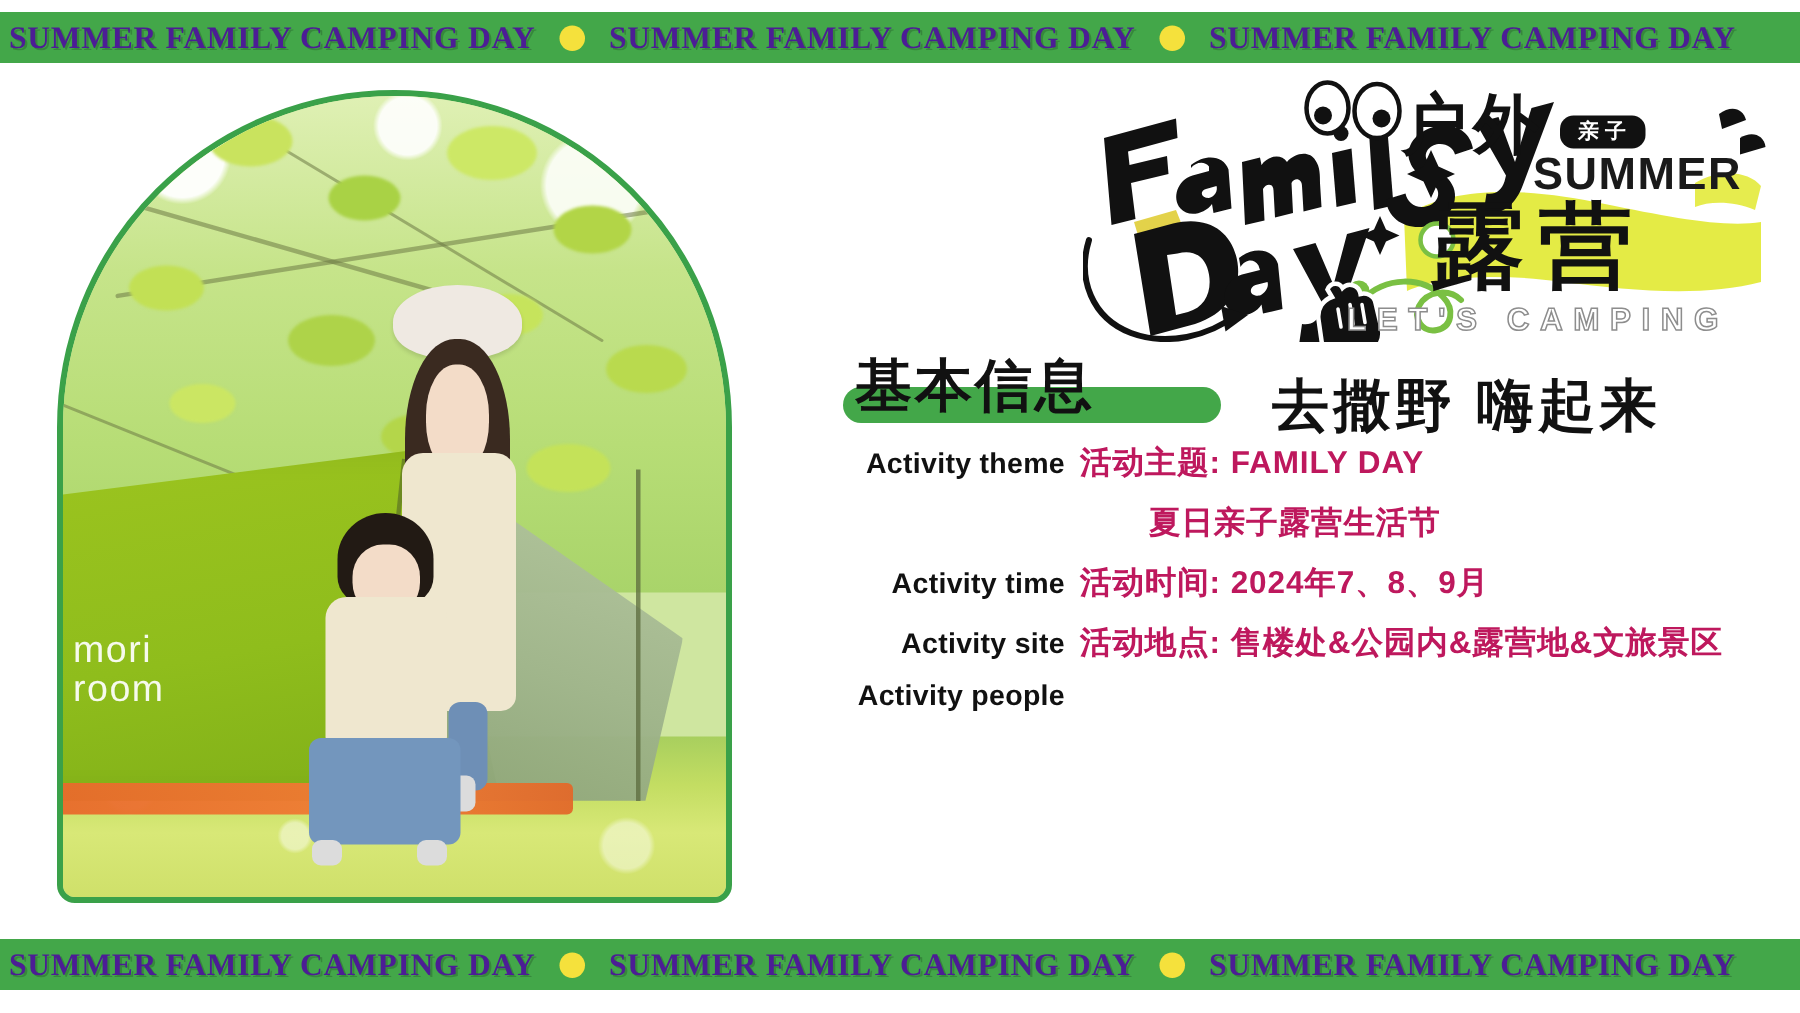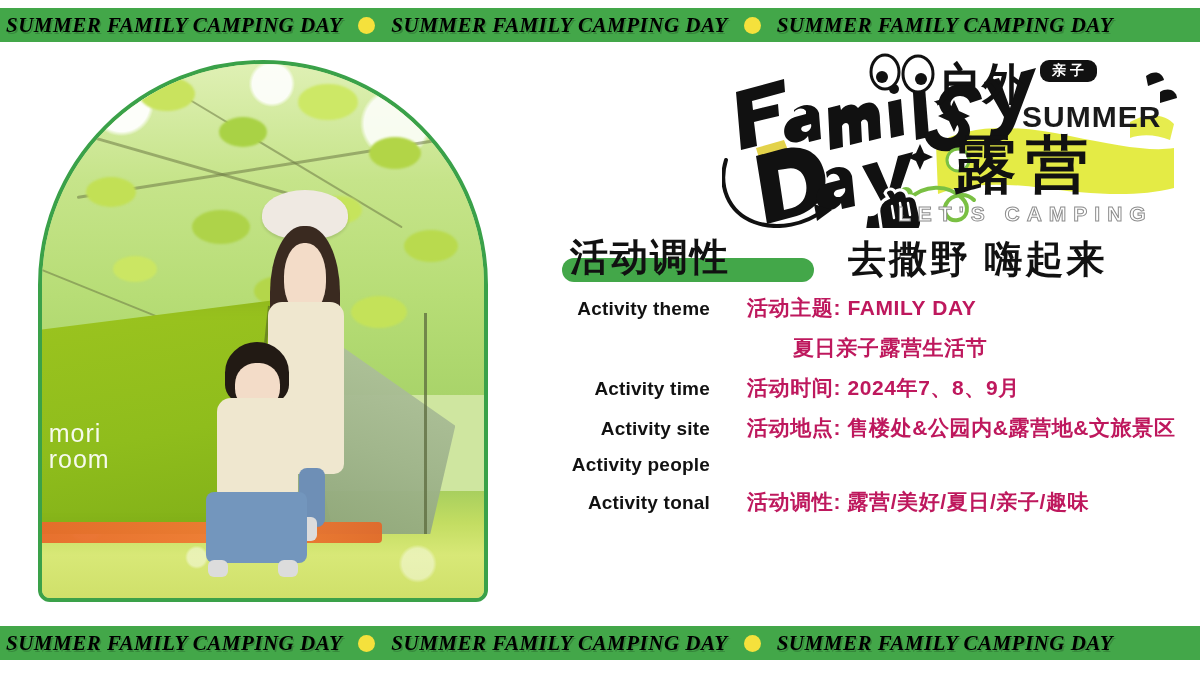--- a/index.html
+++ b/index.html
@@ -12,22 +12,22 @@
   
   .banner{
     position:absolute;left:0;width:1200px;height:34px;
     background:#43a749;display:flex;align-items:center;overflow:hidden;
   }
   .banner.top{top:8px;}
   .banner.bottom{top:626px;}
   .banner-track{display:flex;align-items:center;white-space:nowrap;padding-left:4px;}
   .banner-text{
     font-family:"Liberation Serif", serif;
-    font-style:italic;font-weight:bold;font-size:21px;letter-spacing:.5px;
-    color:#000000;text-shadow:1.5px 1.5px 0 rgba(0,0,0,.18);
+    font-weight:bold;font-size:21px;letter-spacing:.5px;
+    color:#4c1d95;text-shadow:1.5px 1.5px 0 rgba(0,0,0,.18);
     padding:0 2px;
   }
   .banner-dot{
     width:17px;height:17px;border-radius:50%;background:#f5e13c;
     margin:0 14px;flex:none;
   }
 
   
   .photo-frame{
     position:absolute;left:38px;top:60px;width:450px;height:542px;
@@ -100,21 +100,21 @@
   .boy .body{left:14%;top:24%;width:74%;height:44%;}
   .jeans{position:absolute;background:#7396bd;border-radius:8px;}
   .boy .jeans{left:4%;top:64%;width:92%;height:30%;}
   .girl .jeans{left:44%;top:80%;width:26%;height:18%;background:#6e8fb6;}
   .shoe{position:absolute;width:18%;height:7%;background:#dcdcdc;border-radius:6px;}
 
   
   .logo{position:absolute;left:722px;top:48px;width:462px;height:180px;}
   .logo-svg{position:absolute;left:0;top:0;}
   .pill-badge{
-    position:absolute;left:318px;top:12px;
+    position:absolute;left:318px;top:29px;
     background:#111111;color:#ffffff;border-radius:9px;
     font-size:14px;font-weight:bold;letter-spacing:4px;
     padding:2px 9px 3px 12px;line-height:1.2;
   }
   .hanwai{
     position:absolute;left:212px;top:14px;
     font-size:44px;font-weight:bold;color:#111111;letter-spacing:4px;line-height:1;text-align:center;
   }
   .summer-word{
     position:absolute;left:300px;top:52px;
@@ -136,25 +136,25 @@
   .headline-row{position:relative;height:54px;}
   .basic-title{
     position:absolute;left:22px;top:0px;
     font-size:38px;font-weight:bold;color:#111111;letter-spacing:2px;z-index:2;
   }
   .basic-bar{
     position:absolute;left:14px;top:26px;width:252px;height:24px;
     background:#43a749;border-radius:13px;z-index:1;
   }
   .slogan{
-    position:absolute;left:300px;top:2px;
+    position:absolute;left:300px;top:13px;
     font-size:38px;font-weight:bold;color:#111111;letter-spacing:3px;
   }
   .rows{margin-top:8px;}
-  .row{display:flex;align-items:baseline;margin-bottom:12px;gap:27px;}
+  .row{display:flex;align-items:baseline;margin-bottom:12px;}
   .row-en{
     width:162px;text-align:right;flex:none;
     font-size:19px;font-weight:bold;color:#111111;letter-spacing:.2px;
     font-family:"Liberation Sans", sans-serif;
   }
   .row-cn{
     margin-left:10px;font-size:21px;font-weight:bold;color:#be185d;letter-spacing:.6px;
   }
   .row.continuation .row-en{visibility:hidden;}
   .row.continuation .row-cn{margin-left:56px;}
@@ -286,21 +286,21 @@
     <div class="hanwai">户外</div>
     <div class="pill-badge">亲子</div>
     <div class="summer-word">SUMMER</div>
     <div class="luying">露营</div>
     <div class="lets-camping">LET'S CAMPING</div>
   </div>
 
   <div class="info">
     <div class="headline-row">
       <div class="basic-bar"></div>
-      <div class="basic-title">活动调性</div>
+      <div class="basic-title">基本信息</div>
       <div class="slogan">去撒野 嗨起来</div>
     </div>
 
     <div class="rows">
       <div class="row">
         <span class="row-en">Activity theme</span>
         <span class="row-cn">活动主题: FAMILY DAY</span>
       </div>
       <div class="row continuation">
         <span class="row-en"></span>
@@ -310,24 +310,20 @@
         <span class="row-en">Activity time</span>
         <span class="row-cn">活动时间: 2024年7、8、9月</span>
       </div>
       <div class="row">
         <span class="row-en">Activity site</span>
         <span class="row-cn">活动地点: 售楼处&amp;公园内&amp;露营地&amp;文旅景区</span>
       </div>
       <div class="row">
         <span class="row-en">Activity people</span>
       </div>
-      <div class="row">
-        <span class="row-en">Activity tonal</span>
-        <span class="row-cn">活动调性: 露营/美好/夏日/亲子/趣味</span>
-      </div>
     </div>
   </div>
 
   <div class="banner bottom">
     <div class="banner-track">
       <span class="banner-text">SUMMER FAMILY CAMPING DAY</span>
       <span class="banner-dot"></span>
       <span class="banner-text">SUMMER FAMILY CAMPING DAY</span>
       <span class="banner-dot"></span>
       <span class="banner-text">SUMMER FAMILY CAMPING DAY</span>

